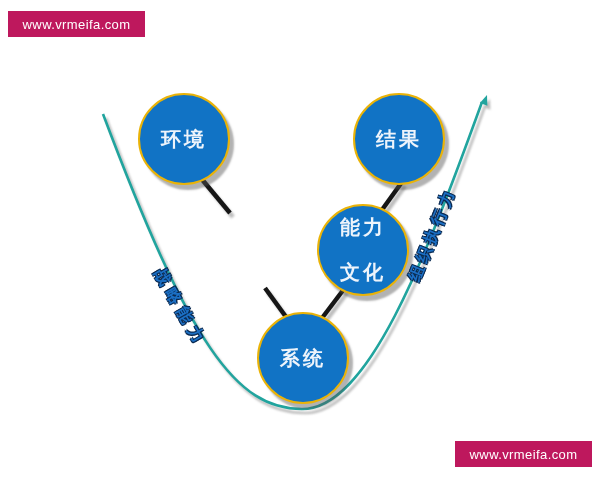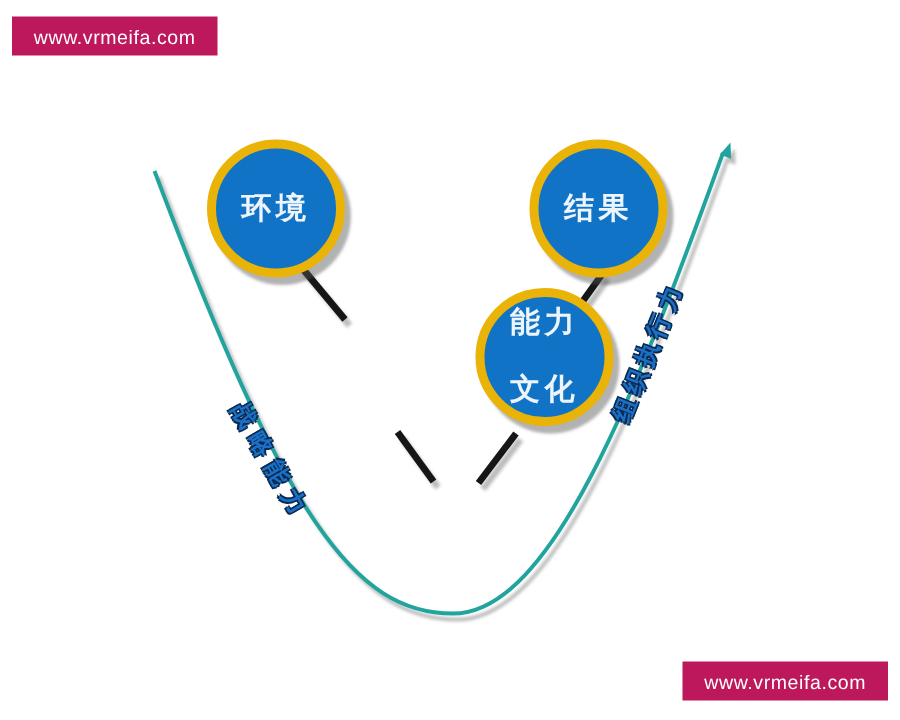--- a/index.html
+++ b/index.html
@@ -13,32 +13,32 @@
     display:flex; align-items:center; justify-content:center;
   }
   .wm-tl { left:8px;  top:11px; }
   .wm-br { left:455px; top:441px; }
 
   svg.links { position:absolute; left:0; top:0; width:600px; height:480px;
     filter: drop-shadow(3px 4px 1px rgba(90,90,90,0.40)); }
 
   .node {
     position:absolute; width:92px; height:92px; border-radius:50%;
-    background:#1173c5; border:6px solid #eab308;
+    background:#1173c5; border:2px solid #eab308;
     color:#eef4fb; font-weight:bold; font-size:20px; line-height:1.25;
     letter-spacing:3px;
     display:flex; flex-direction:column; align-items:center; justify-content:center;
     box-shadow: 4px 5px 2px rgba(85,85,85,0.45);
     text-align:center;
   }
   .node span { display:block; }
   .node-env     { left:138px; top:93px;  }
   .node-result  { left:353px; top:93px;  }
   .node-goal    { left:199px; top:204px; }
-  .node-ability { left:317px; top:192px;gap:20px; }
+  .node-ability { left:317px; top:204px;gap:20px; }
   .node-system  { left:257px; top:312px; }
 
   .edge-label {
     position:absolute; font-weight:bold; font-size:16px;
     color:#1b6fc4; white-space:nowrap; text-align:center;
     text-shadow: 1px 1px 0 #0a2a52, -1px -1px 0 #0a2a52, 1px -1px 0 #0a2a52, -1px 1px 0 #0a2a52;
   }
   .edge-left  { left:122px; top:298px; width:116px; letter-spacing:6px; transform:rotate(60deg); }
   .edge-right { left:368px; top:224px; width:130px; letter-spacing:4px; transform:rotate(-68deg); }
 </style>
@@ -67,20 +67,23 @@
   <div class="node node-result">
     <span>结果</span>
   </div>
 
 
   <div class="node node-ability">
     <span>能力</span>
     <span>文化</span>
   </div>
 
+  <div class="node node-system">
+    <span>系统</span>
+  </div>
 
   <div class="edge-label edge-left">战略能力</div>
 
   <div class="edge-label edge-right">组织执行力</div>
 
   <div class="watermark wm-br">www.vrmeifa.com</div>
 
 </div>
 
 </body></html>

